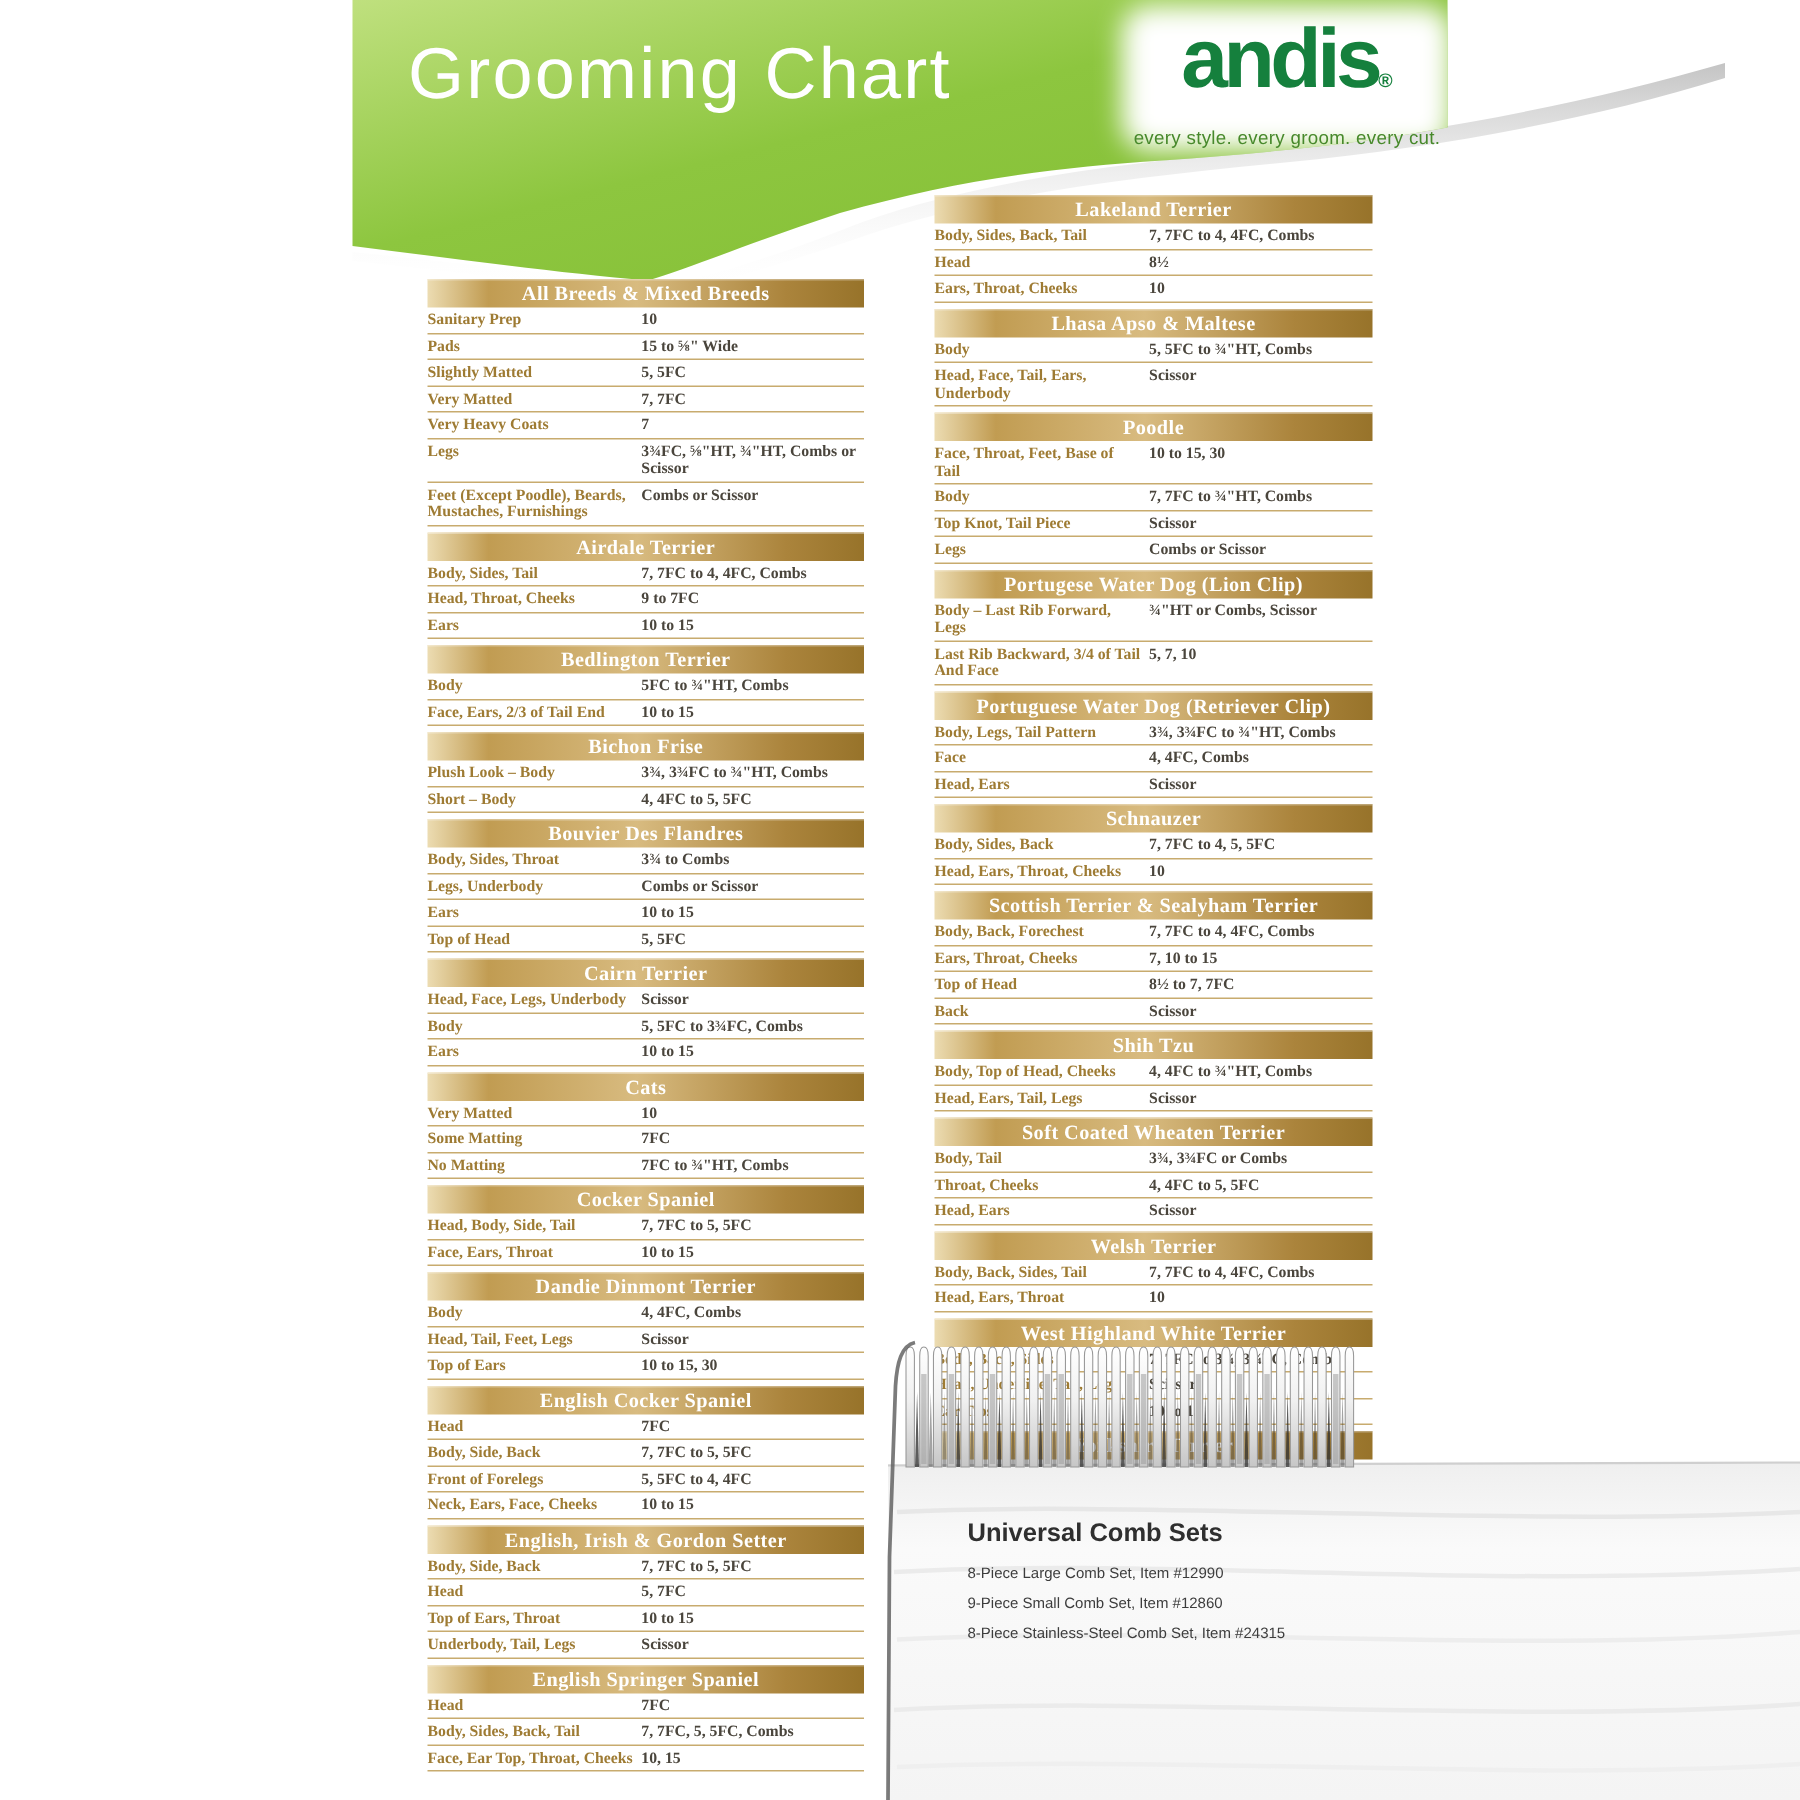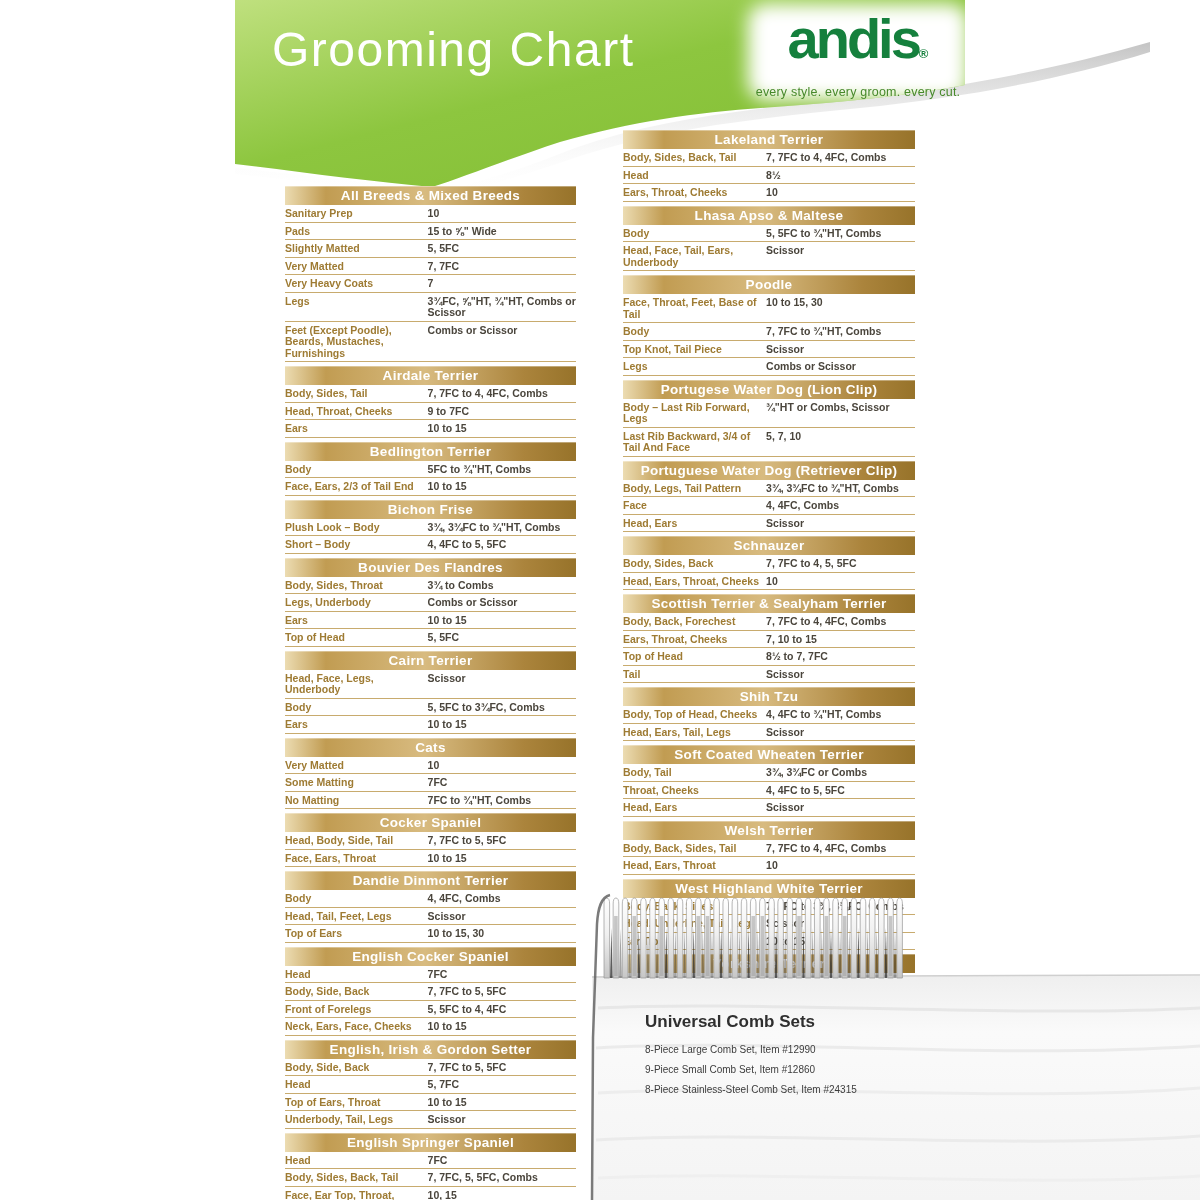--- a/index.html
+++ b/index.html
@@ -9,21 +9,21 @@
   
   .banner-svg{position:absolute;left:0;top:0;}
   .page-title{position:absolute;left:272px;top:22px;font-size:48px;font-weight:400;
       color:#ffffff;letter-spacing:1.5px;}
   .brand-wrap{position:absolute;left:748px;top:10px;width:220px;text-align:center;}
   .brand{font-size:56px;font-weight:700;color:#15803d;letter-spacing:-3px;line-height:58px;}
   .brand .reg{font-size:13px;letter-spacing:0;vertical-align:baseline;}
   .tagline{font-size:12.5px;color:#47892b;margin-top:2px;letter-spacing:.2px;}
 
   
-  .col{position:absolute;}
+  .col{position:absolute;font-family:Liberation Serif, serif;}
   #col0{left:285px;top:186px;width:291px;}
   #col1{left:623px;top:130px;width:292px;}
   .sec-header{height:19px;line-height:19px;text-align:center;color:#fff;font-weight:700;
       font-size:13.5px;letter-spacing:.3px;margin-top:4px;
       background:linear-gradient(to right,#ecdcb2 0%,#c19c52 14%,#d8bb80 48%,#ab843c 82%,#97732a 100%);
       box-shadow:inset 0 1px 0 rgba(255,255,255,.35);}
   .col > .sec-header:first-child{margin-top:0;}
   .row{display:flex;align-items:flex-start;border-bottom:1px solid #c8ab6e;
       padding:3px 0 2px 0;}
   .lbl{width:49%;padding-right:5px;box-sizing:border-box;color:#9e7b33;font-weight:700;
@@ -330,21 +330,21 @@
     </div>
     <div class="row">
       <div class="lbl">Ears, Throat, Cheeks</div>
       <div class="val">7, 10 to 15</div>
     </div>
     <div class="row">
       <div class="lbl">Top of Head</div>
       <div class="val">8½ to 7, 7FC</div>
     </div>
     <div class="row">
-      <div class="lbl">Tail</div>
+      <div class="lbl">Back</div>
       <div class="val">Scissor</div>
     </div>
     <div class="sec-header">Shih Tzu</div>
     <div class="row">
       <div class="lbl">Body, Top of Head, Cheeks</div>
       <div class="val">4, 4FC to ¾"HT, Combs</div>
     </div>
     <div class="row">
       <div class="lbl">Head, Ears, Tail, Legs</div>
       <div class="val">Scissor</div>

